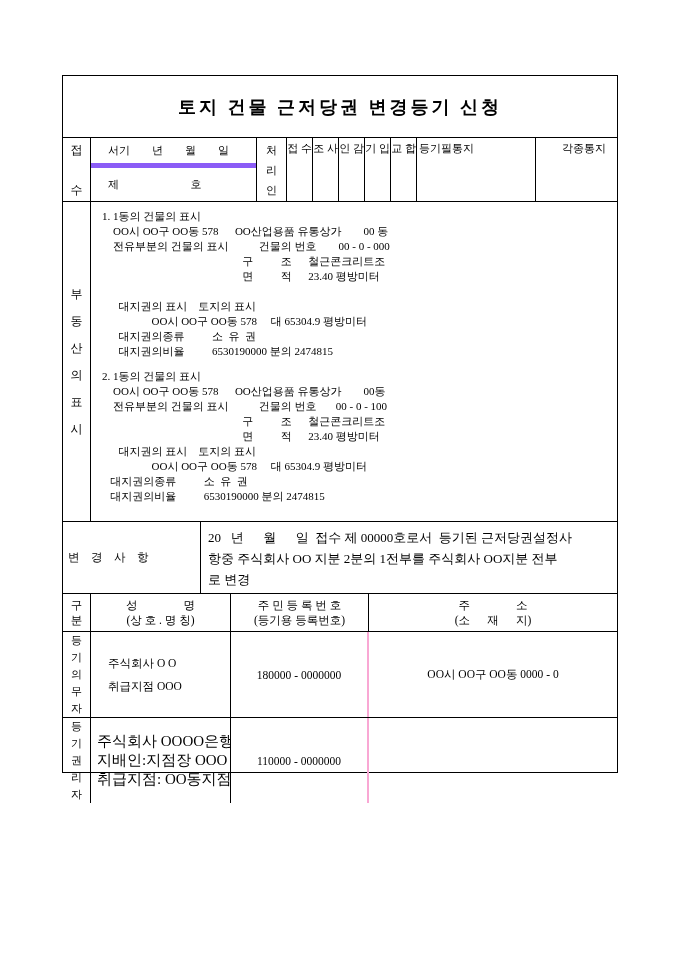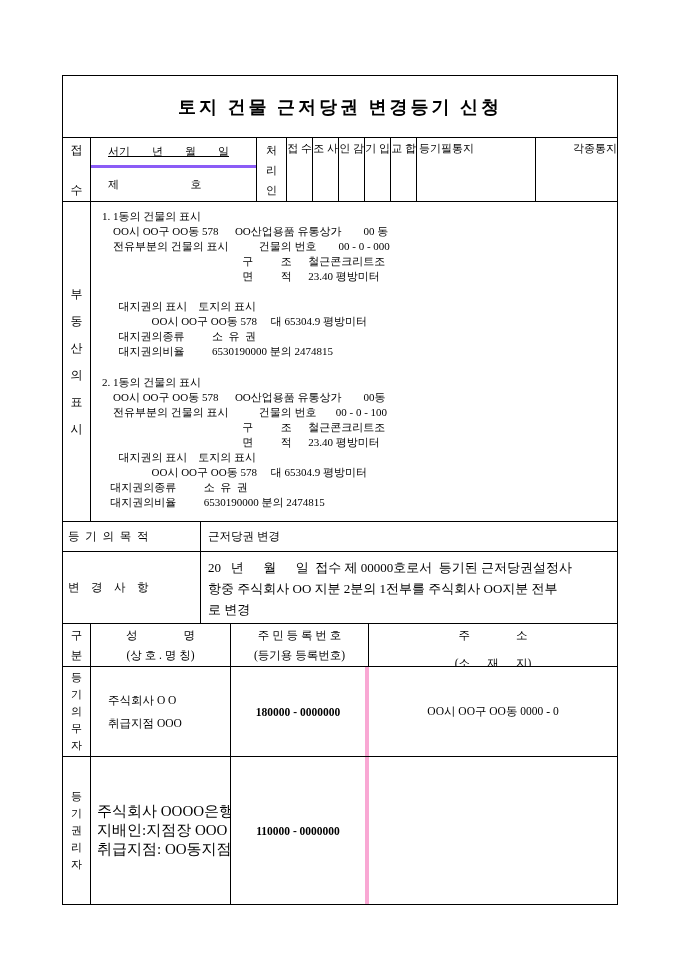--- a/index.html
+++ b/index.html
@@ -1,71 +1,71 @@
 <!DOCTYPE html>
 <html><head>
 <meta charset="utf-8">
 <style>
   * { margin:0; padding:0; box-sizing:border-box; }
   html,body { width:680px; height:962px; background:#ffffff; }
   body { position:relative; font-family:"Liberation Serif","DejaVu Serif",serif; color:#000; }
 
-  .form-box { position:absolute; left:62px; top:75px; width:556px; height:830px;
+  .form-box { position:absolute; left:62px; top:75px; width:556px; height:698px;
               border:1px solid #000; display:flex; flex-direction:column; background:#fff; }
 
   
   .title-row { height:62px; border-bottom:1px solid #000; display:flex; align-items:center; justify-content:center; }
   .title { font-size:18px; font-weight:700; letter-spacing:3px; white-space:pre; }
 
   
   .receipt-row { height:64px; border-bottom:1px solid #000; display:flex; font-size:11px; }
   .vtext { white-space:pre; text-align:center; display:flex; align-items:center; justify-content:center; }
   .rc-label { width:28px; border-right:1px solid #000; line-height:40px; font-size:12px; }
   .rc-datecol { width:166px; border-right:1px solid #000; display:flex; flex-direction:column; }
-  .rc-date { height:30px; border-bottom:3px solid #8b5cf6; display:flex; align-items:center; padding-left:17px; white-space:pre;text-decoration:underline; }
+  .rc-date { height:30px; border-bottom:5px solid #8b5cf6; display:flex; align-items:center; padding-left:17px; white-space:pre; }
   .rc-docno { flex:1; display:flex; align-items:center; padding-left:17px; white-space:pre; }
   .rc-proc { width:30px; border-right:1px solid #000; line-height:20px; }
   .rc-stamps { flex:1; display:flex; }
   .stamp { border-right:1px solid #000; padding-top:3px; text-align:center; white-space:pre; overflow:hidden; }
   .stamp.sm { width:26px; }
   .stamp.lg { flex:1.75; text-align:left; padding-left:2px; }
-  .stamp.last { flex:1; border-right:none; text-align:right; padding-left:3px;margin-left:12px; }
+  .stamp.last { flex:1; border-right:none; text-align:center; padding-left:3px;margin-left:12px; }
 
   
   .property-row { height:320px; border-bottom:1px solid #000; display:flex; }
   .prop-label { width:28px; border-right:1px solid #000; line-height:27px; font-size:12px; }
   .prop-content { flex:1; padding:7px 0 0 11px; overflow:hidden; }
   .pblock { white-space:pre; font-size:11px; line-height:15px; }
-  .pblock.second { margin-top:16px; }
+  .pblock.second { margin-top:10px; }
 
   
   .mid-row { display:flex; border-bottom:1px solid #000; font-size:11.5px; }
   .mid-label { width:138px; border-right:1px solid #000; display:flex; align-items:center; padding-left:5px; white-space:pre; }
   .mid-value { flex:1; display:flex; align-items:center; padding-left:7px; white-space:pre; overflow:hidden; }
   .cause-row { height:35px; }
   .purpose-row { height:30px; }
   .change-row { height:72px; }
   .change-value { flex:1; padding:5px 4px 0 7px; white-space:pre; line-height:21px; font-size:13px; overflow:hidden; }
 
   
   .parties { flex:1; display:flex; flex-direction:column; font-size:11.5px; min-height:0; }
   .p-header { height:43px; border-bottom:1px solid #000; display:flex; text-align:center; }
   .ph { border-right:1px solid #000; display:flex; flex-direction:column; justify-content:space-between; padding:4px 0 3px; white-space:pre; overflow:hidden; }
   .ph.role { width:28px; }
   .ph.name { width:140px; }
   .ph.regno { width:138px; }
-  .ph.addr { flex:1; border-right:none;gap:13px; }
+  .ph.addr { flex:1; border-right:none; }
   .p-row { display:flex; border-bottom:1px solid #000; }
   .p-row.first { height:90px; }
   .p-row.second { flex:1; border-bottom:none; }
   .p-role { width:28px; border-right:1px solid #000; line-height:17px; font-size:11px; }
   .p-name { width:140px; border-right:1px solid #000; display:flex; flex-direction:column; justify-content:center; white-space:pre; overflow:hidden; }
   .p-row.first .p-name { align-items:flex-start; padding-left:17px; line-height:23px; }
   .p-row.second .p-name { align-items:flex-start; padding-left:6px; line-height:19px; font-size:15px; }
-  .p-regno { width:138px; border-right:4px solid #f9a8d4; display:flex; align-items:center; justify-content:center; white-space:pre;font-weight:bold; }
+  .p-regno { width:138px; border-right:2px solid #f9a8d4; display:flex; align-items:center; justify-content:center; white-space:pre; }
   .p-addr { flex:1; display:flex; align-items:center; justify-content:center; white-space:pre; overflow:hidden;text-align:right; }
 </style>
 </head>
 <body>
 
 <div class="form-box">
 
   <div class="title-row">
     <div class="title">토지 건물 근저당권 변경등기 신청</div>
   </div>
@@ -115,24 +115,20 @@
                                                    구          조      철근콘크리트조
                                                    면          적      23.40 평방미터
       대지권의 표시    토지의 표시
                   OO시 OO구 OO동 578     대 65304.9 평방미터
    대지권의종류          소  유  권
    대지권의비율          6530190000 분의 2474815</div>
     </div>
   </div>
 
 
-  <div class="mid-row purpose-row">
-    <div class="mid-label">등  기  의  목  적</div>
-    <div class="mid-value">근저당권 변경</div>
-  </div>
 
   <div class="mid-row change-row">
     <div class="mid-label">변    경    사    항</div>
     <div class="change-value">20   년      월      일  접수 제 00000호로서  등기된 근저당권설정사
 항중 주식회사 OO 지분 2분의 1전부를 주식회사 OO지분 전부
 로 변경</div>
   </div>
 
   <div class="parties">
     <div class="p-header">

